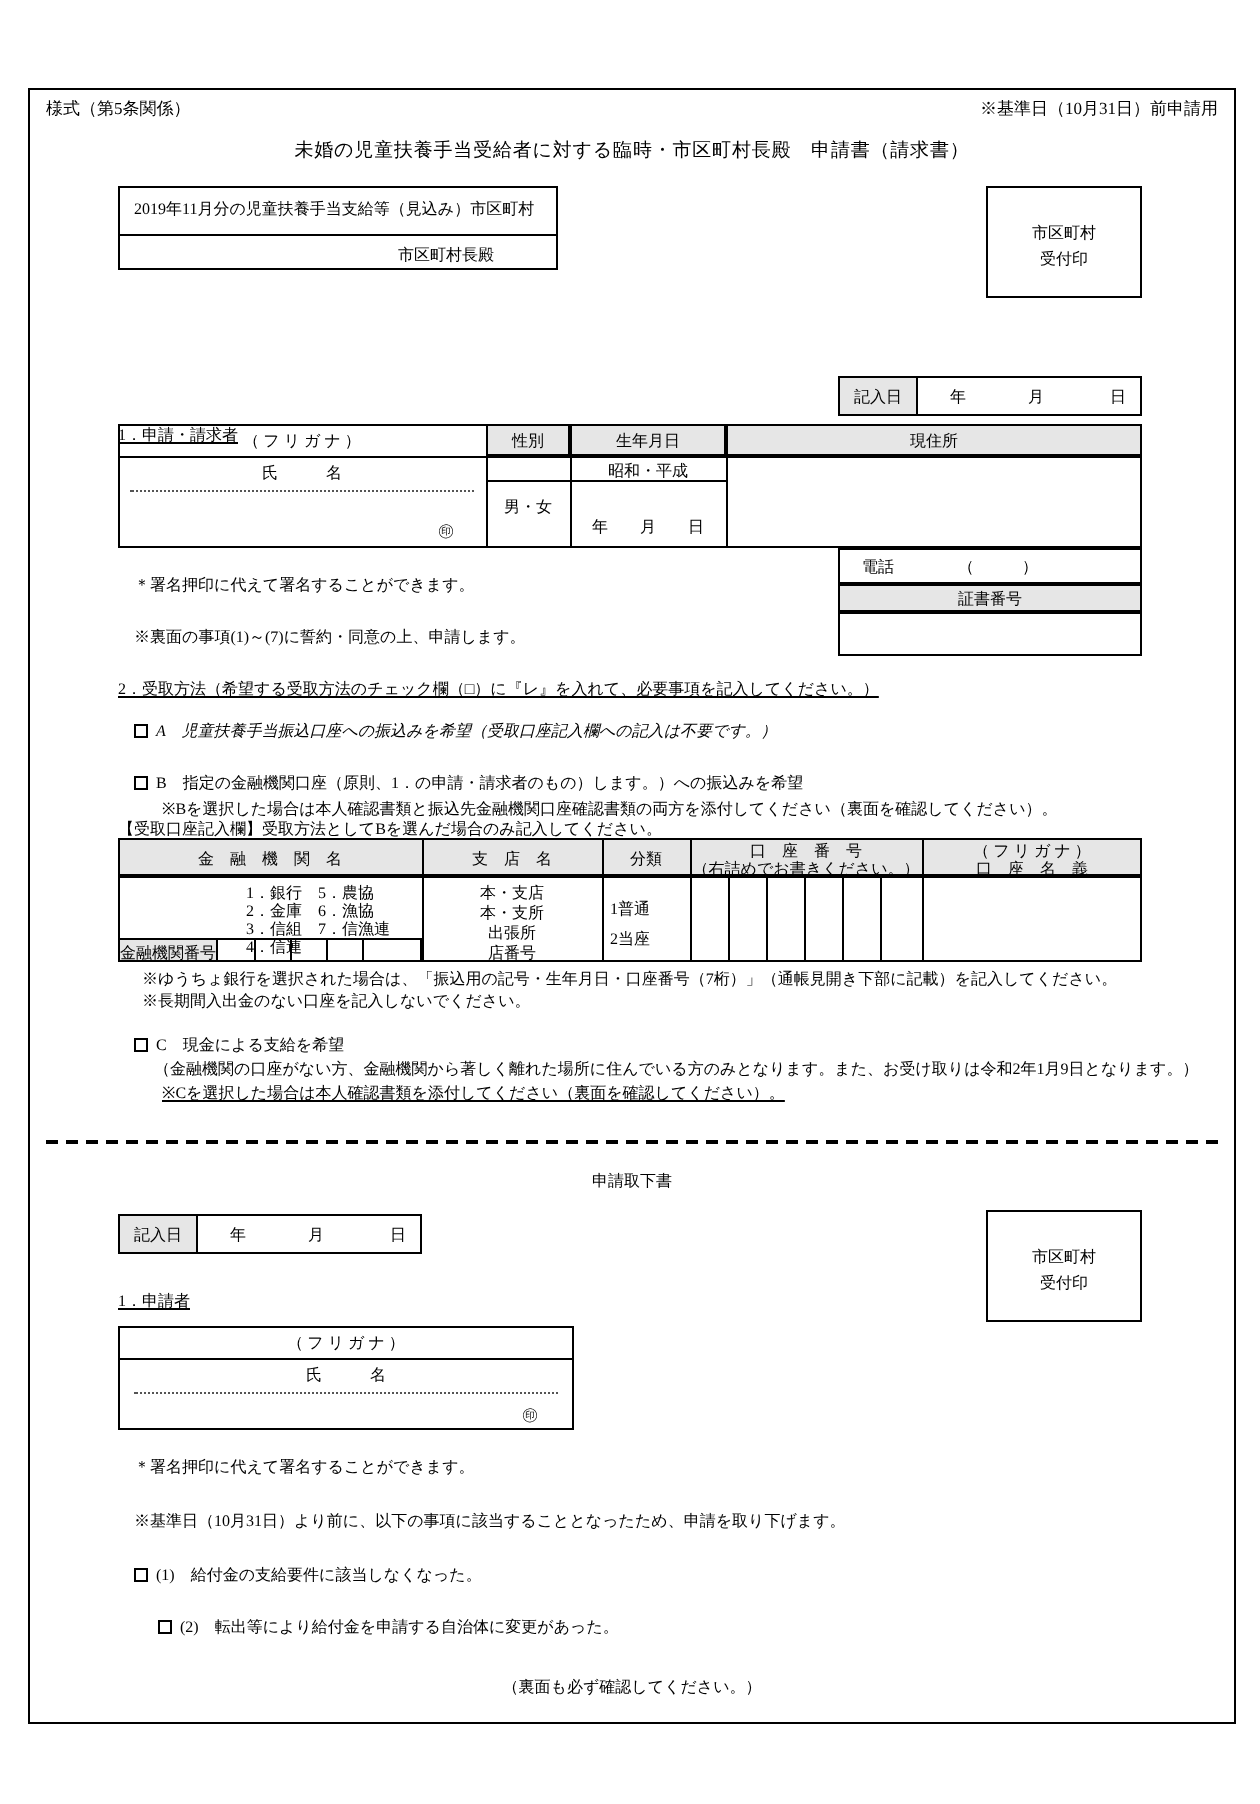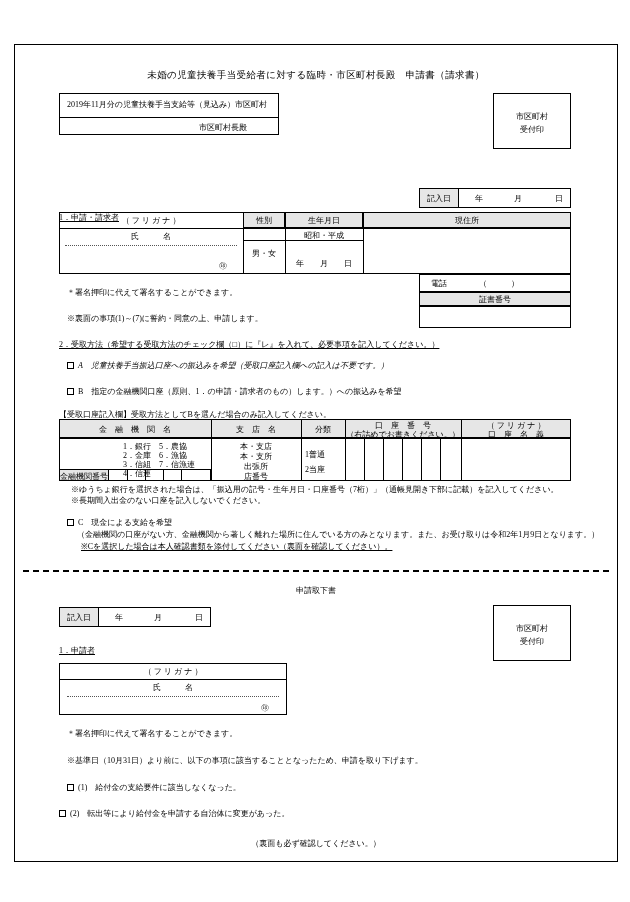--- a/index.html
+++ b/index.html
@@ -27,20 +27,24 @@
   .hline{position:absolute;border-top:1px solid #000;}
   .dotline{position:absolute;border-top:1px dotted #555;}
   .chk{display:inline-block;width:7px;height:7px;border:1px solid #000;box-sizing:border-box;margin-right:4px;vertical-align:-1px;}
 </style>
 </head>
 <body>
 
 <div id="page">
   <div class="sheet">
 
+    <div class="hdr">
+      <span class="l">様式（第5条関係）</span>
+      <span class="r">※基準日（10月31日）前申請用</span>
+    </div>
 
     <div class="title">未婚の児童扶養手当受給者に対する臨時・市区町村長殿　申請書（請求書）</div>
 
     <div class="box" style="left:44px;top:48px;width:220px;height:42px;"></div>
     <div class="hline" style="left:44px;top:72px;width:220px;"></div>
     <div class="txt t75" style="left:52px;top:54px;text-align:right;">2019年11月分の児童扶養手当支給等（見込み）市区町村</div>
     <div class="txt t8" style="left:184px;top:77px;">市区町村長殿</div>
 
     <div class="seal" style="left:478px;top:48px;width:78px;height:56px;"></div>
     <div class="txt t75 ctr" style="left:478px;top:66px;width:78px;">市区町村</div>
@@ -90,20 +94,21 @@
     <div class="box" style="left:404px;top:261px;width:152px;height:22px;"></div>
 
     <div class="txt t8" style="left:52px;top:242px;">＊署名押印に代えて署名することができます。</div>
     <div class="txt t8" style="left:52px;top:268px;">※裏面の事項(1)～(7)に誓約・同意の上、申請します。</div>
 
     <div class="txt t85 u" style="left:44px;top:294px;">2．受取方法（希望する受取方法のチェック欄（□）に『レ』を入れて、必要事項を記入してください。）</div>
 
     <div class="txt t8" style="left:52px;top:315px;font-style:italic;"><span class="chk"></span><span>A　児童扶養手当振込口座への振込みを希望（受取口座記入欄への記入は不要です。）</span></div>
 
     <div class="txt t8" style="left:52px;top:341px;"><span class="chk"></span><span>B　指定の金融機関口座（原則、1．の申請・請求者のもの）します。）への振込みを希望</span></div>
+    <div class="txt t75" style="left:66px;top:353px;">※Bを選択した場合は本人確認書類と振込先金融機関口座確認書類の両方を添付してください（裏面を確認してください）。</div>
     <div class="txt t8" style="left:44px;top:364px;">【受取口座記入欄】受取方法としてBを選んだ場合のみ記入してください。</div>
 
     <div class="box" style="left:44px;top:374px;width:512px;height:62px;"></div>
     <div class="hline" style="left:44px;top:393px;width:512px;"></div>
     <div class="vline" style="left:196px;top:374px;height:62px;"></div>
     <div class="vline" style="left:286px;top:374px;height:62px;"></div>
     <div class="vline" style="left:330px;top:374px;height:62px;"></div>
     <div class="vline" style="left:446px;top:374px;height:62px;"></div>
     <div class="box grayhdr" style="left:44px;top:374px;width:512px;height:19px;"></div>
     <div class="vline" style="left:196px;top:374px;height:19px;"></div>
@@ -174,17 +179,17 @@
     <div class="hline" style="left:44px;top:634px;width:228px;"></div>
     <div class="txt t75 ctr" style="left:44px;top:621px;width:228px;">（ フ リ ガ ナ ）</div>
     <div class="txt t8 ctr" style="left:44px;top:637px;width:228px;">氏　　　名</div>
     <div class="dotline" style="left:52px;top:651px;width:212px;"></div>
     <div class="txt t8" style="left:246px;top:657px;">㊞</div>
 
     <div class="txt t8" style="left:52px;top:683px;">＊署名押印に代えて署名することができます。</div>
     <div class="txt t8" style="left:52px;top:710px;">※基準日（10月31日）より前に、以下の事項に該当することとなったため、申請を取り下げます。</div>
 
     <div class="txt t8" style="left:52px;top:737px;"><span class="chk"></span><span>(1)　給付金の支給要件に該当しなくなった。</span></div>
-    <div class="txt t8" style="left:44px;top:763px;"><span class="chk"></span><span>(2)　転出等により給付金を申請する自治体に変更があった。</span></div>
+    <div class="txt t8" style="left:64px;top:763px;"><span class="chk"></span><span>(2)　転出等により給付金を申請する自治体に変更があった。</span></div>
 
     <div class="txt t8" style="left:0;top:793px;width:602px;text-align:center;">（裏面も必ず確認してください。）</div>
   </div>
 </div>
 
 </body></html>

